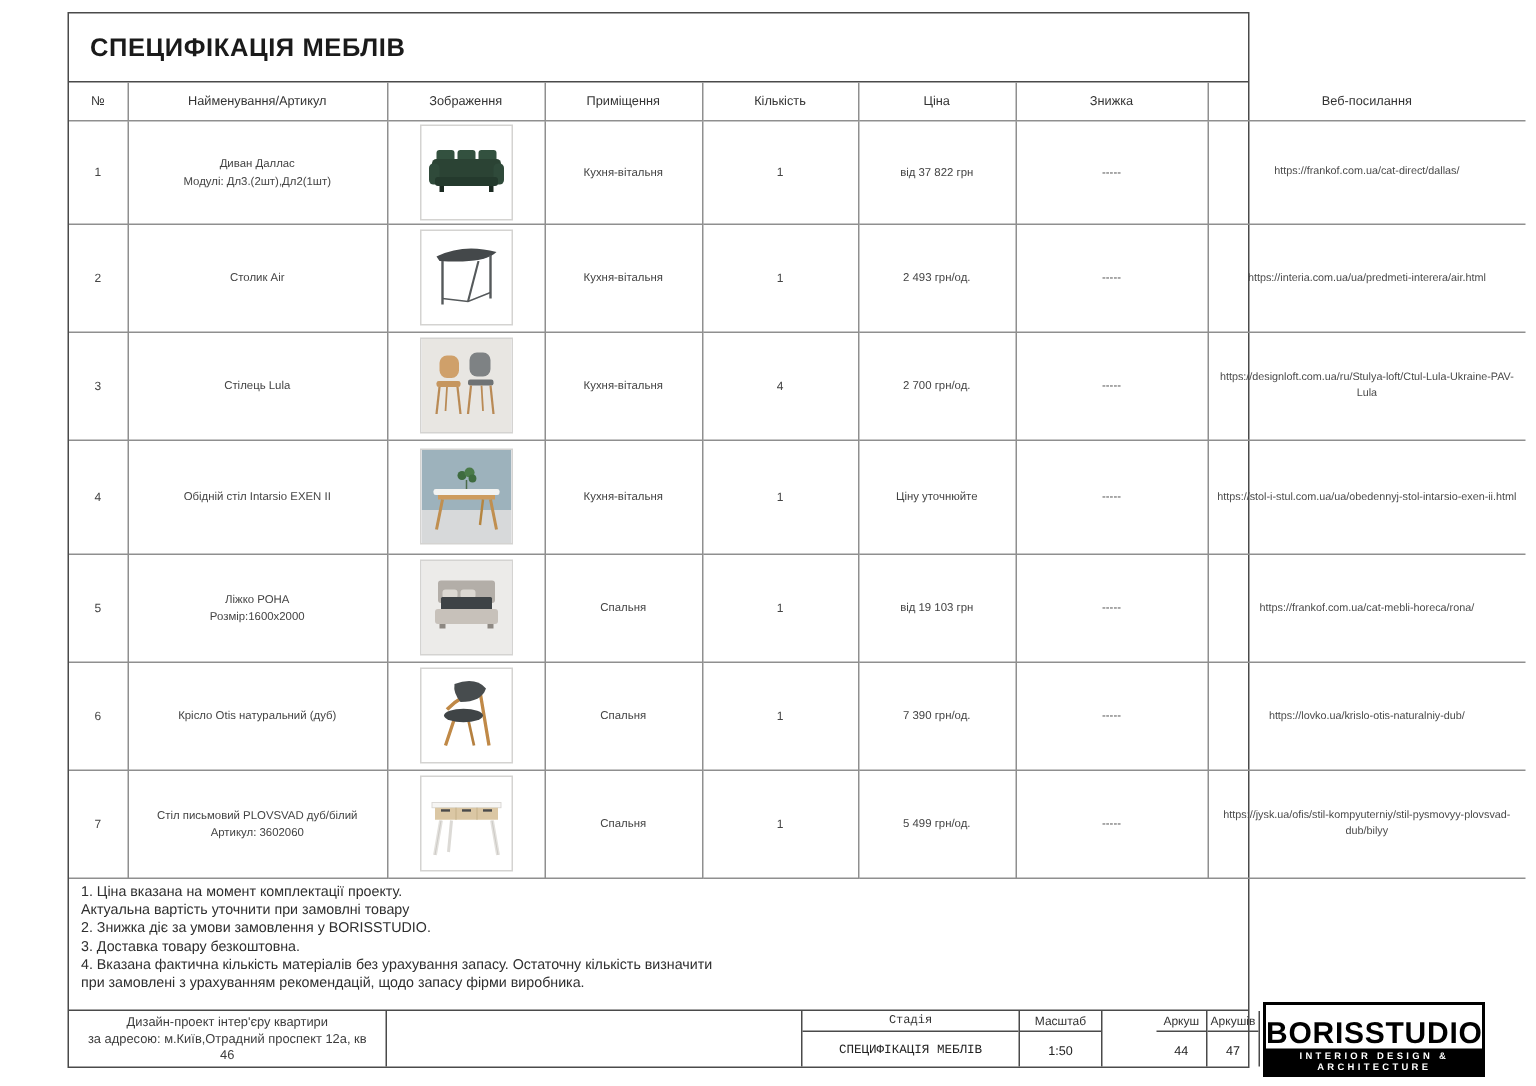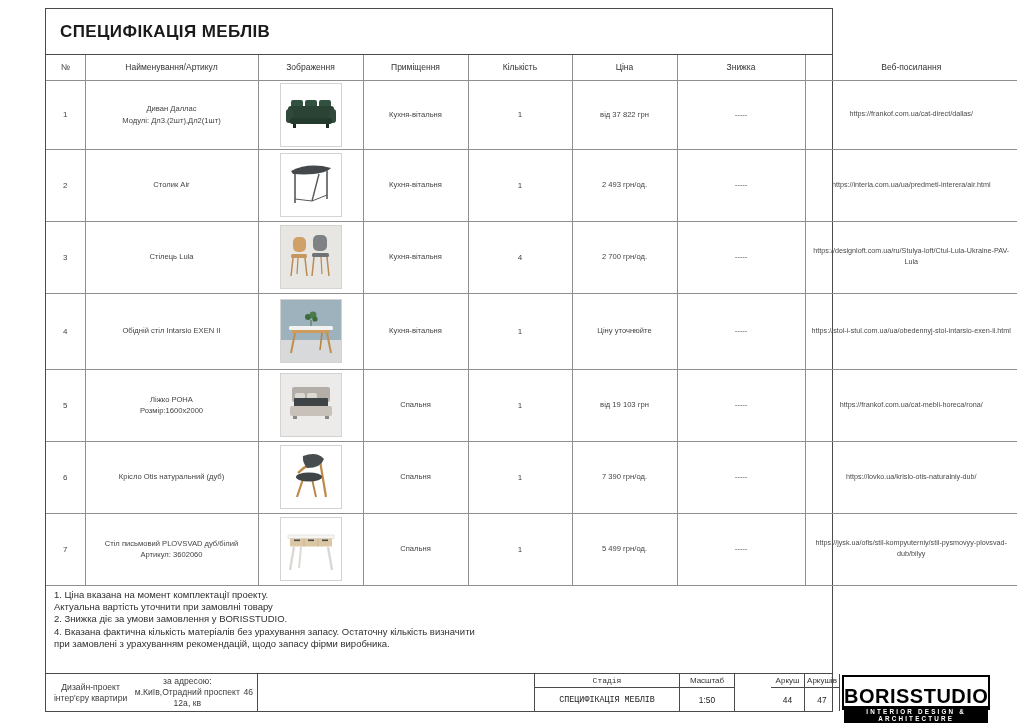--- a/index.html
+++ b/index.html
@@ -29,21 +29,21 @@
   td.num, td.qty { font-size:8px; color:#444; }
   td.name, td.room, td.price, td.disc { font-size:7.6px; color:#444; line-height:1.5; }
   td.link { font-size:7.2px; color:#4a4a4a; line-height:1.5; overflow-wrap:anywhere; word-break:break-word; padding:2px 8px; }
   .thumb { width:62px; height:64px; margin:0 auto; border:1px solid #d4d3d1; background:#fff; overflow:hidden; }
   .thumb svg { display:block; width:100%; height:100%; }
 
   .notes { flex:1 1 auto; padding:3px 8px; font-size:9.5px; line-height:1.3; color:#2f2f2f; }
   .notes .nh { text-decoration:underline; }
 
   .footer { flex:0 0 38px; height:38px; border-top:1px solid #4a4a4a; display:flex; }
-  .fcell { border-right:1px solid #4a4a4a; display:flex; }
+  .fcell { border-right:1px solid #4a4a4a; display:flex; flex-direction:column; }
   .fcell:last-child { border-right:none; }
   .f-project { flex:0 0 212px; align-items:center; justify-content:center; text-align:center; font-size:8.6px; line-height:1.25; padding:1px 4px; }
   .f-two { flex-direction:column; }
   .f-label { flex:0 0 14px; border-bottom:1px solid #4a4a4a; font-size:8px; display:flex; align-items:center; justify-content:center; color:#333; }
   .f-value { flex:1; display:flex; align-items:center; justify-content:center; font-size:8.4px; color:#222; text-align:center; }
   .f-client { flex:0 0 277px; }
   .f-stage  { flex:0 0 145px;font-family:Liberation Mono, monospace; }
   .f-scale  { flex:0 0 55px; }
   .f-sheet  { flex:0 0 34px;margin-left:36px; }
   .f-sheets { flex:0 0 35px; }
@@ -282,20 +282,21 @@
           <td class="link">https://jysk.ua/ofis/stil-kompyuterniy/stil-pysmovyy-plovsvad-dub/bilyy</td>
         </tr>
 
       </tbody>
     </table>
 
     <div class="notes">
       <div>1. Ціна вказана на момент комплектації проекту.</div>
       <div>Актуальна вартість уточнити при замовлні товару</div>
       <div>2. Знижка діє за умови замовлення у BORISSTUDIO.</div>
+      <div>3. Доставка товару безкоштовна.</div>
       <div>4. Вказана фактична кількість матеріалів без урахування запасу. Остаточну кількість визначити</div>
       <div>при замовлені з урахуванням рекомендацій, щодо запасу фірми виробника.</div>
     </div>
 
     <div class="footer">
       <div class="fcell f-project">
         <div>Дизайн-проект інтер'єру квартири</div>
         <div>за адресою: м.Київ,Отрадний проспект 12а, кв</div>
         <div>46</div>
       </div>

